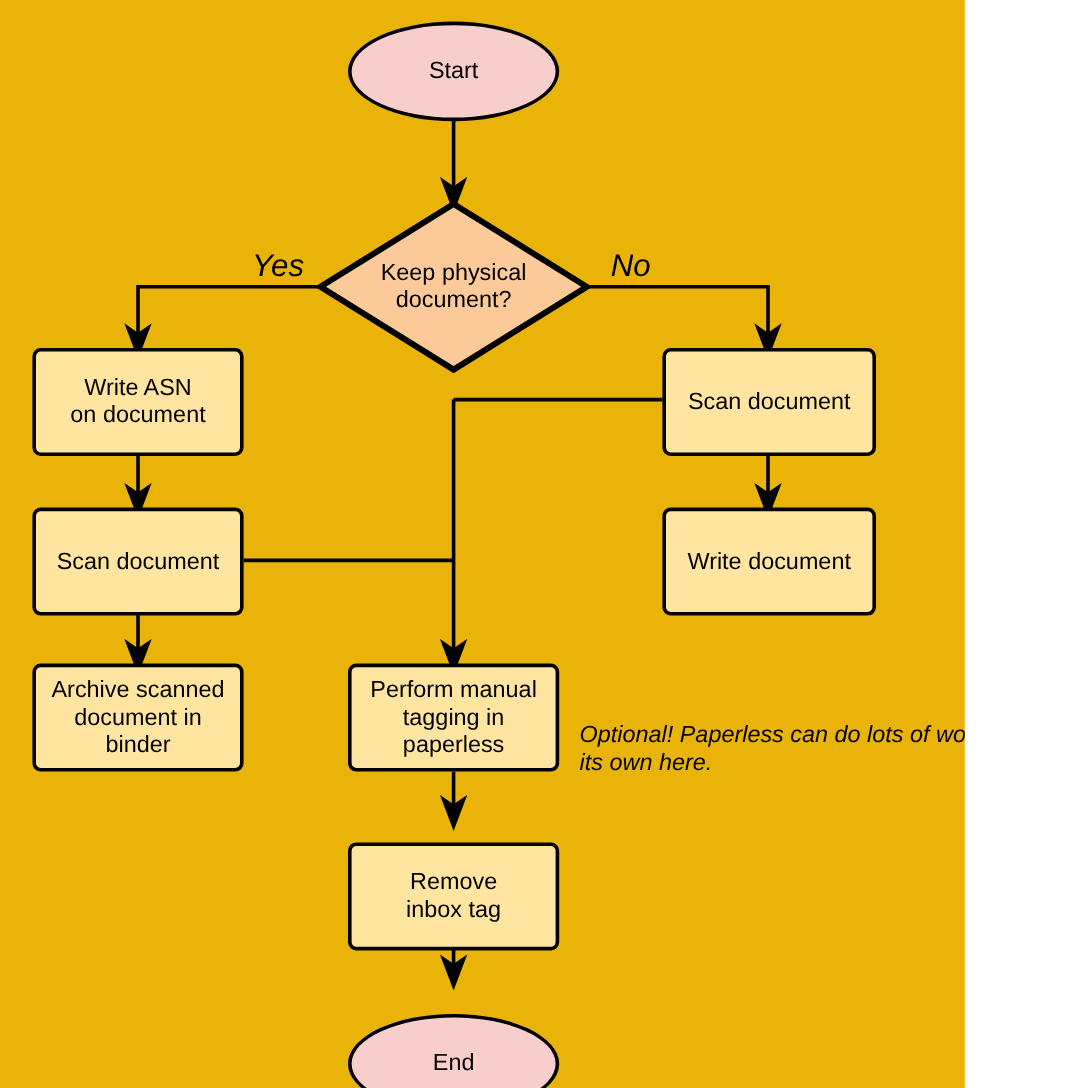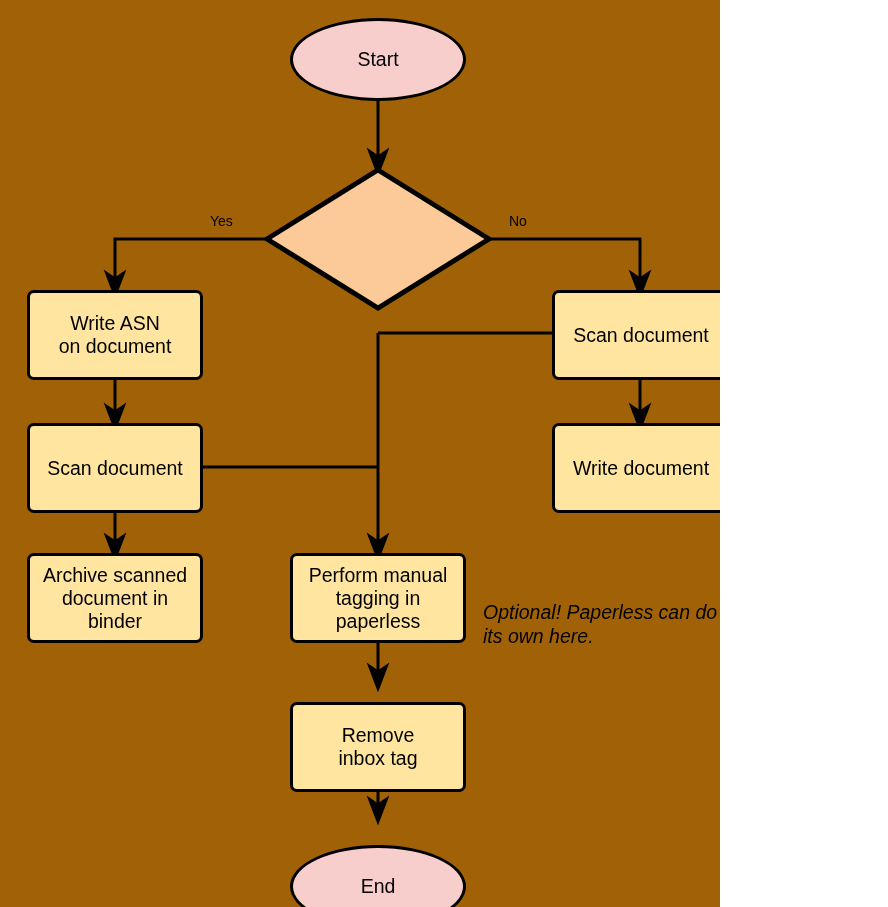--- a/index.html
+++ b/index.html
@@ -6,23 +6,23 @@
   html, body {
     margin: 0;
     padding: 0;
     background: #ffffff;
   }
   body {
     font-family: "Liberation Sans", sans-serif;
   }
   #canvas {
     position: relative;
-    width: 720px;
+    width: 804px;
     height: 907px;
-    background: #a16207;
+    background: #eab308;
     overflow: hidden;
   }
   #edges {
     position: absolute;
     left: 0;
     top: 0;
     width: 888px;
     height: 907px;
     pointer-events: none;
   }
@@ -63,24 +63,25 @@
     z-index: 1;
   }
   .node-decision .decision-label {
     position: relative;
     z-index: 2;
   }
   .edge-label {
     position: absolute;
     color: #000000;
     font-family: "Liberation Sans", sans-serif;
-    font-size: 14px;
+    font-size: 26px;
     line-height: 23px;
     white-space: nowrap;
     z-index: 3;
+    font-style: italic;
   }
   .annotation {
     position: absolute;
     color: #000000;
     font-family: "Liberation Sans", sans-serif;
     font-style: italic;
     font-size: 19.5px;
     line-height: 24px;
     white-space: pre-line;
     z-index: 3;
@@ -123,20 +124,22 @@
   </svg>
 
   <div class="node node-terminal" style="left:290px; top:18px; width:176px; height:83px;">
     <span>Start</span>
   </div>
 
   <div class="node node-decision" style="left:264px; top:167px; width:228px; height:144px;">
     <svg class="decision-shape" viewBox="0 0 228 144" preserveAspectRatio="none" xmlns="http://www.w3.org/2000/svg">
       <polygon points="114,3 225,72 114,141 3,72" fill="#fcca98" stroke="#000000" stroke-width="5"></polygon>
     </svg>
+    <span class="decision-label">Keep physical
+document?</span>
   </div>
 
   <div class="edge-label" style="left:210px; top:210px;">Yes</div>
   <div class="edge-label" style="left:509px; top:210px;">No</div>
 
   <div class="node node-process" style="left:27px; top:290px; width:176px; height:90px;">
     <span>Write ASN
 on document</span>
   </div>
 

